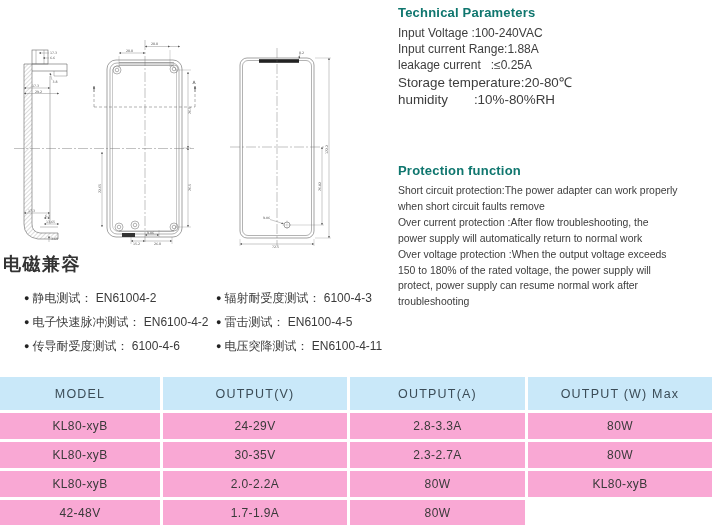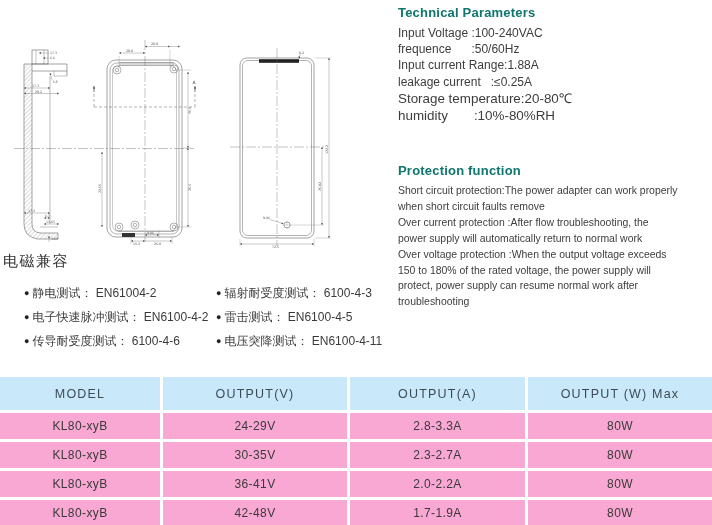--- a/index.html
+++ b/index.html
@@ -8,21 +8,21 @@
     font-family:"Liberation Sans", sans-serif;color:#3d3d3d;overflow:hidden;
   }
   .abs{position:absolute;}
   
   .sec-title{font-size:13px;font-weight:600;color:#0f766e;letter-spacing:.2px;}
   .param-line{font-size:12px;line-height:16.2px;white-space:pre;}
   .param-line.lg{font-size:13.4px;line-height:17px;}
   .prot-lines{transform:scaleX(.9);transform-origin:left top;}
   .prot-line{font-size:11.6px;line-height:15.9px;white-space:pre;}
   
-  .emc-title{font-size:15px;font-weight:400;color:#333;letter-spacing:1.5px;}
+  .emc-title{font-size:18px;font-weight:700;color:#333;letter-spacing:1.5px;}
   .emc-col{position:absolute;top:0;}
   .emc-item{font-size:12px;line-height:12px;margin-bottom:11px;white-space:pre;color:#3a3a3a;margin-left:20px;}
   .bullet{font-size:9px;margin-right:3px;position:relative;top:-1px;color:#222;}
   
   .spec{position:absolute;left:0;top:377px;width:657px;display:grid;
         grid-template-columns:160px 184px 175px 184px;gap:3px;background:#fff;}
   .cell{display:flex;align-items:center;justify-content:center;}
   .hcell{background:#c9e8f9;height:33px;font-size:12.5px;letter-spacing:1.2px;color:#3b4c57;}
   .dcell{background:#f9a8d4;height:26px;font-size:12px;color:#3a3a3a;letter-spacing:.4px;}
   
@@ -177,21 +177,20 @@
       <text class="dim" x="270" y="222">72.5</text>
     </g>
   </g>
 </svg>
 </div>
 
 <div class="abs" style="left:398px;top:5px;">
   <div class="sec-title">Technical Parameters</div>
   <div style="margin-top:5px;">
     <div class="param-line">Input Voltage :100-240VAC</div>
-    <div class="param-line">frequence      :50/60Hz</div>
     <div class="param-line">Input current Range:1.88A</div>
     <div class="param-line">leakage current   :≤0.25A</div>
     <div class="param-line lg">Storage temperature:20-80℃</div>
     <div class="param-line lg">humidity       :10%-80%RH</div>
   </div>
 </div>
 
 <div class="abs" style="left:398px;top:163px;">
   <div class="sec-title">Protection function</div>
   <div class="prot-lines" style="margin-top:4px;">
@@ -232,21 +231,20 @@
   <div class="cell dcell">24-29V</div>
   <div class="cell dcell">2.8-3.3A</div>
   <div class="cell dcell">80W</div>
 
   <div class="cell dcell">KL80-xyB</div>
   <div class="cell dcell">30-35V</div>
   <div class="cell dcell">2.3-2.7A</div>
   <div class="cell dcell">80W</div>
 
   <div class="cell dcell">KL80-xyB</div>
-  <div class="cell dcell">36-41V</div>
   <div class="cell dcell">2.0-2.2A</div>
   <div class="cell dcell">80W</div>
 
   <div class="cell dcell">KL80-xyB</div>
   <div class="cell dcell">42-48V</div>
   <div class="cell dcell">1.7-1.9A</div>
   <div class="cell dcell">80W</div>
 </div>
 
 </body></html>

